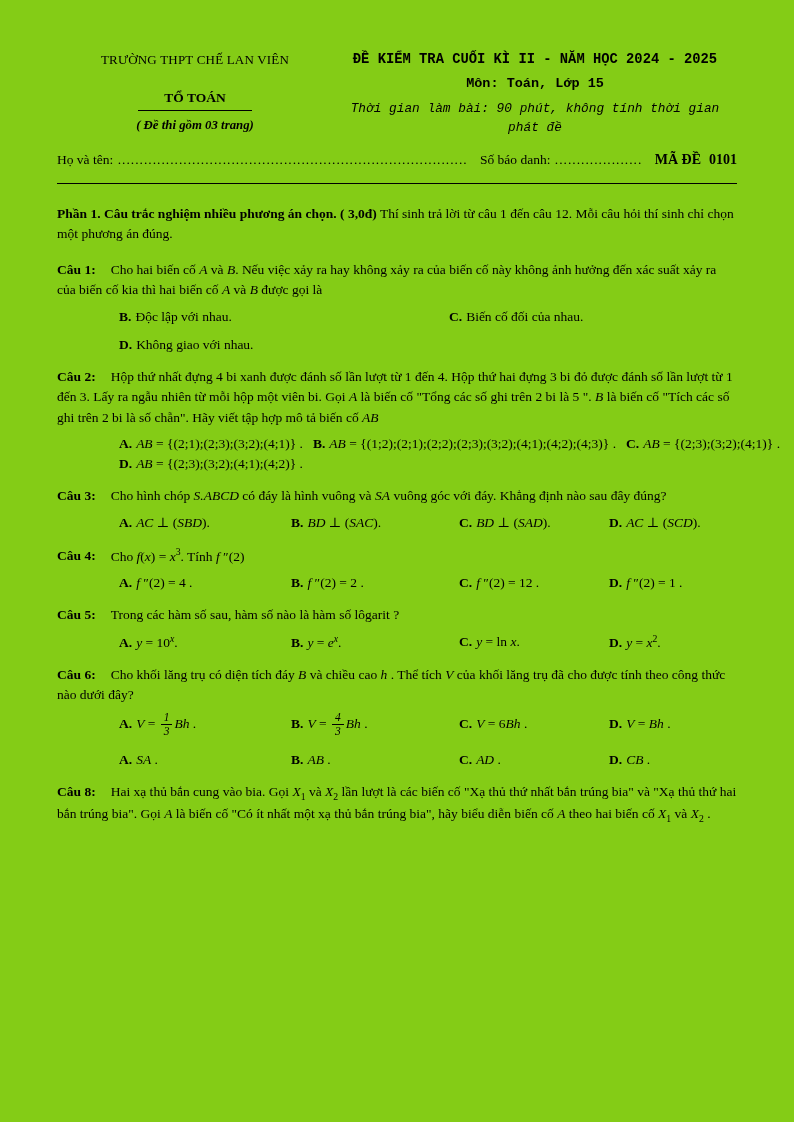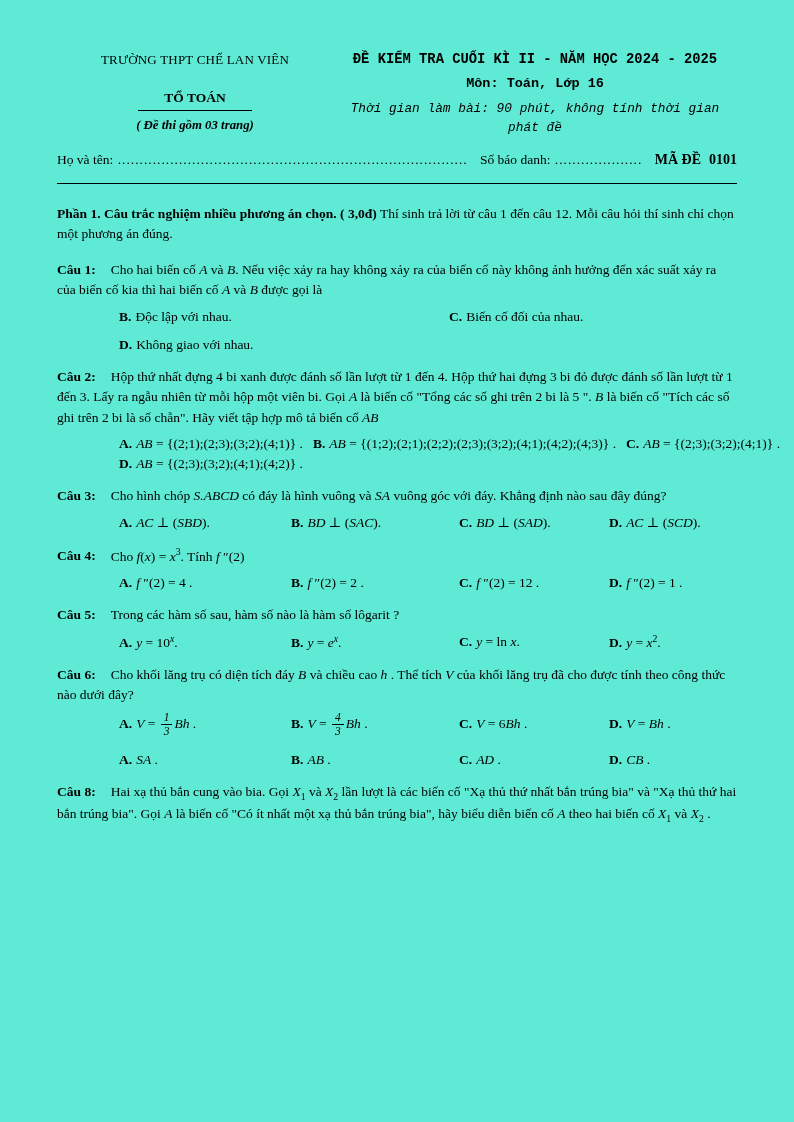--- a/index.html
+++ b/index.html
@@ -1,19 +1,19 @@
 <!DOCTYPE html>
 <html><head>
 <meta charset="utf-8">
 <title>Đề kiểm tra cuối kì II - Toán 11</title>
 <style>
   html,body{margin:0;padding:0;background:#ffffff;}
   *{box-sizing:border-box;}
   .page{
-    position:relative;width:794px;height:1122px;margin:0 auto;background:#5eead4;color:#000;
+    position:relative;width:794px;height:1122px;margin:0 auto;background:#84cc16;color:#000;
     font-family:"Liberation Serif","DejaVu Serif",serif;font-size:13.5px;line-height:1.5;
     padding:50px 57px 20px;overflow:hidden;
   }
   
   .header-cols{display:flex;}
   .header-left{width:276px;text-align:center;flex:0 0 auto;}
   .header-right{flex:1;text-align:center;font-family:Liberation Mono, monospace;}
   .school{font-size:13px;letter-spacing:.2px;}
   .dept{margin-top:18px;font-weight:bold;}
   .dept-inner{display:inline-block;border-bottom:1px solid #000;padding:0 26px 2px;}
@@ -53,21 +53,21 @@
     <div class="header-cols">
       <div class="header-left">
         <div class="school">TRƯỜNG THPT CHẾ LAN VIÊN</div>
         <div class="dept">
           <span class="dept-inner">TỔ TOÁN</span>
         </div>
         <div class="pages-note">( Đề thi gồm  03 trang)</div>
       </div>
       <div class="header-right">
         <div class="exam-title">ĐỀ KIỂM TRA CUỐI KÌ II - NĂM HỌC 2024 - 2025</div>
-        <div class="subject">Môn: Toán, Lớp 16</div>
+        <div class="subject">Môn: Toán, Lớp 15</div>
         <div class="duration">Thời gian làm bài: 90 phút, không tính thời gian phát đề</div>
       </div>
     </div>
 
     <div class="candidate-row">
       <span class="name-field"><span>Họ và tên:</span><span class="dots"> ................................................................................</span></span>
       <span class="sbd-field"><span>Số báo danh:</span><span class="dots"> ....................</span></span>
       <span class="code-field"><span class="code-label">MÃ ĐỀ</span><span class="code-value">0101</span></span>
     </div>
 

